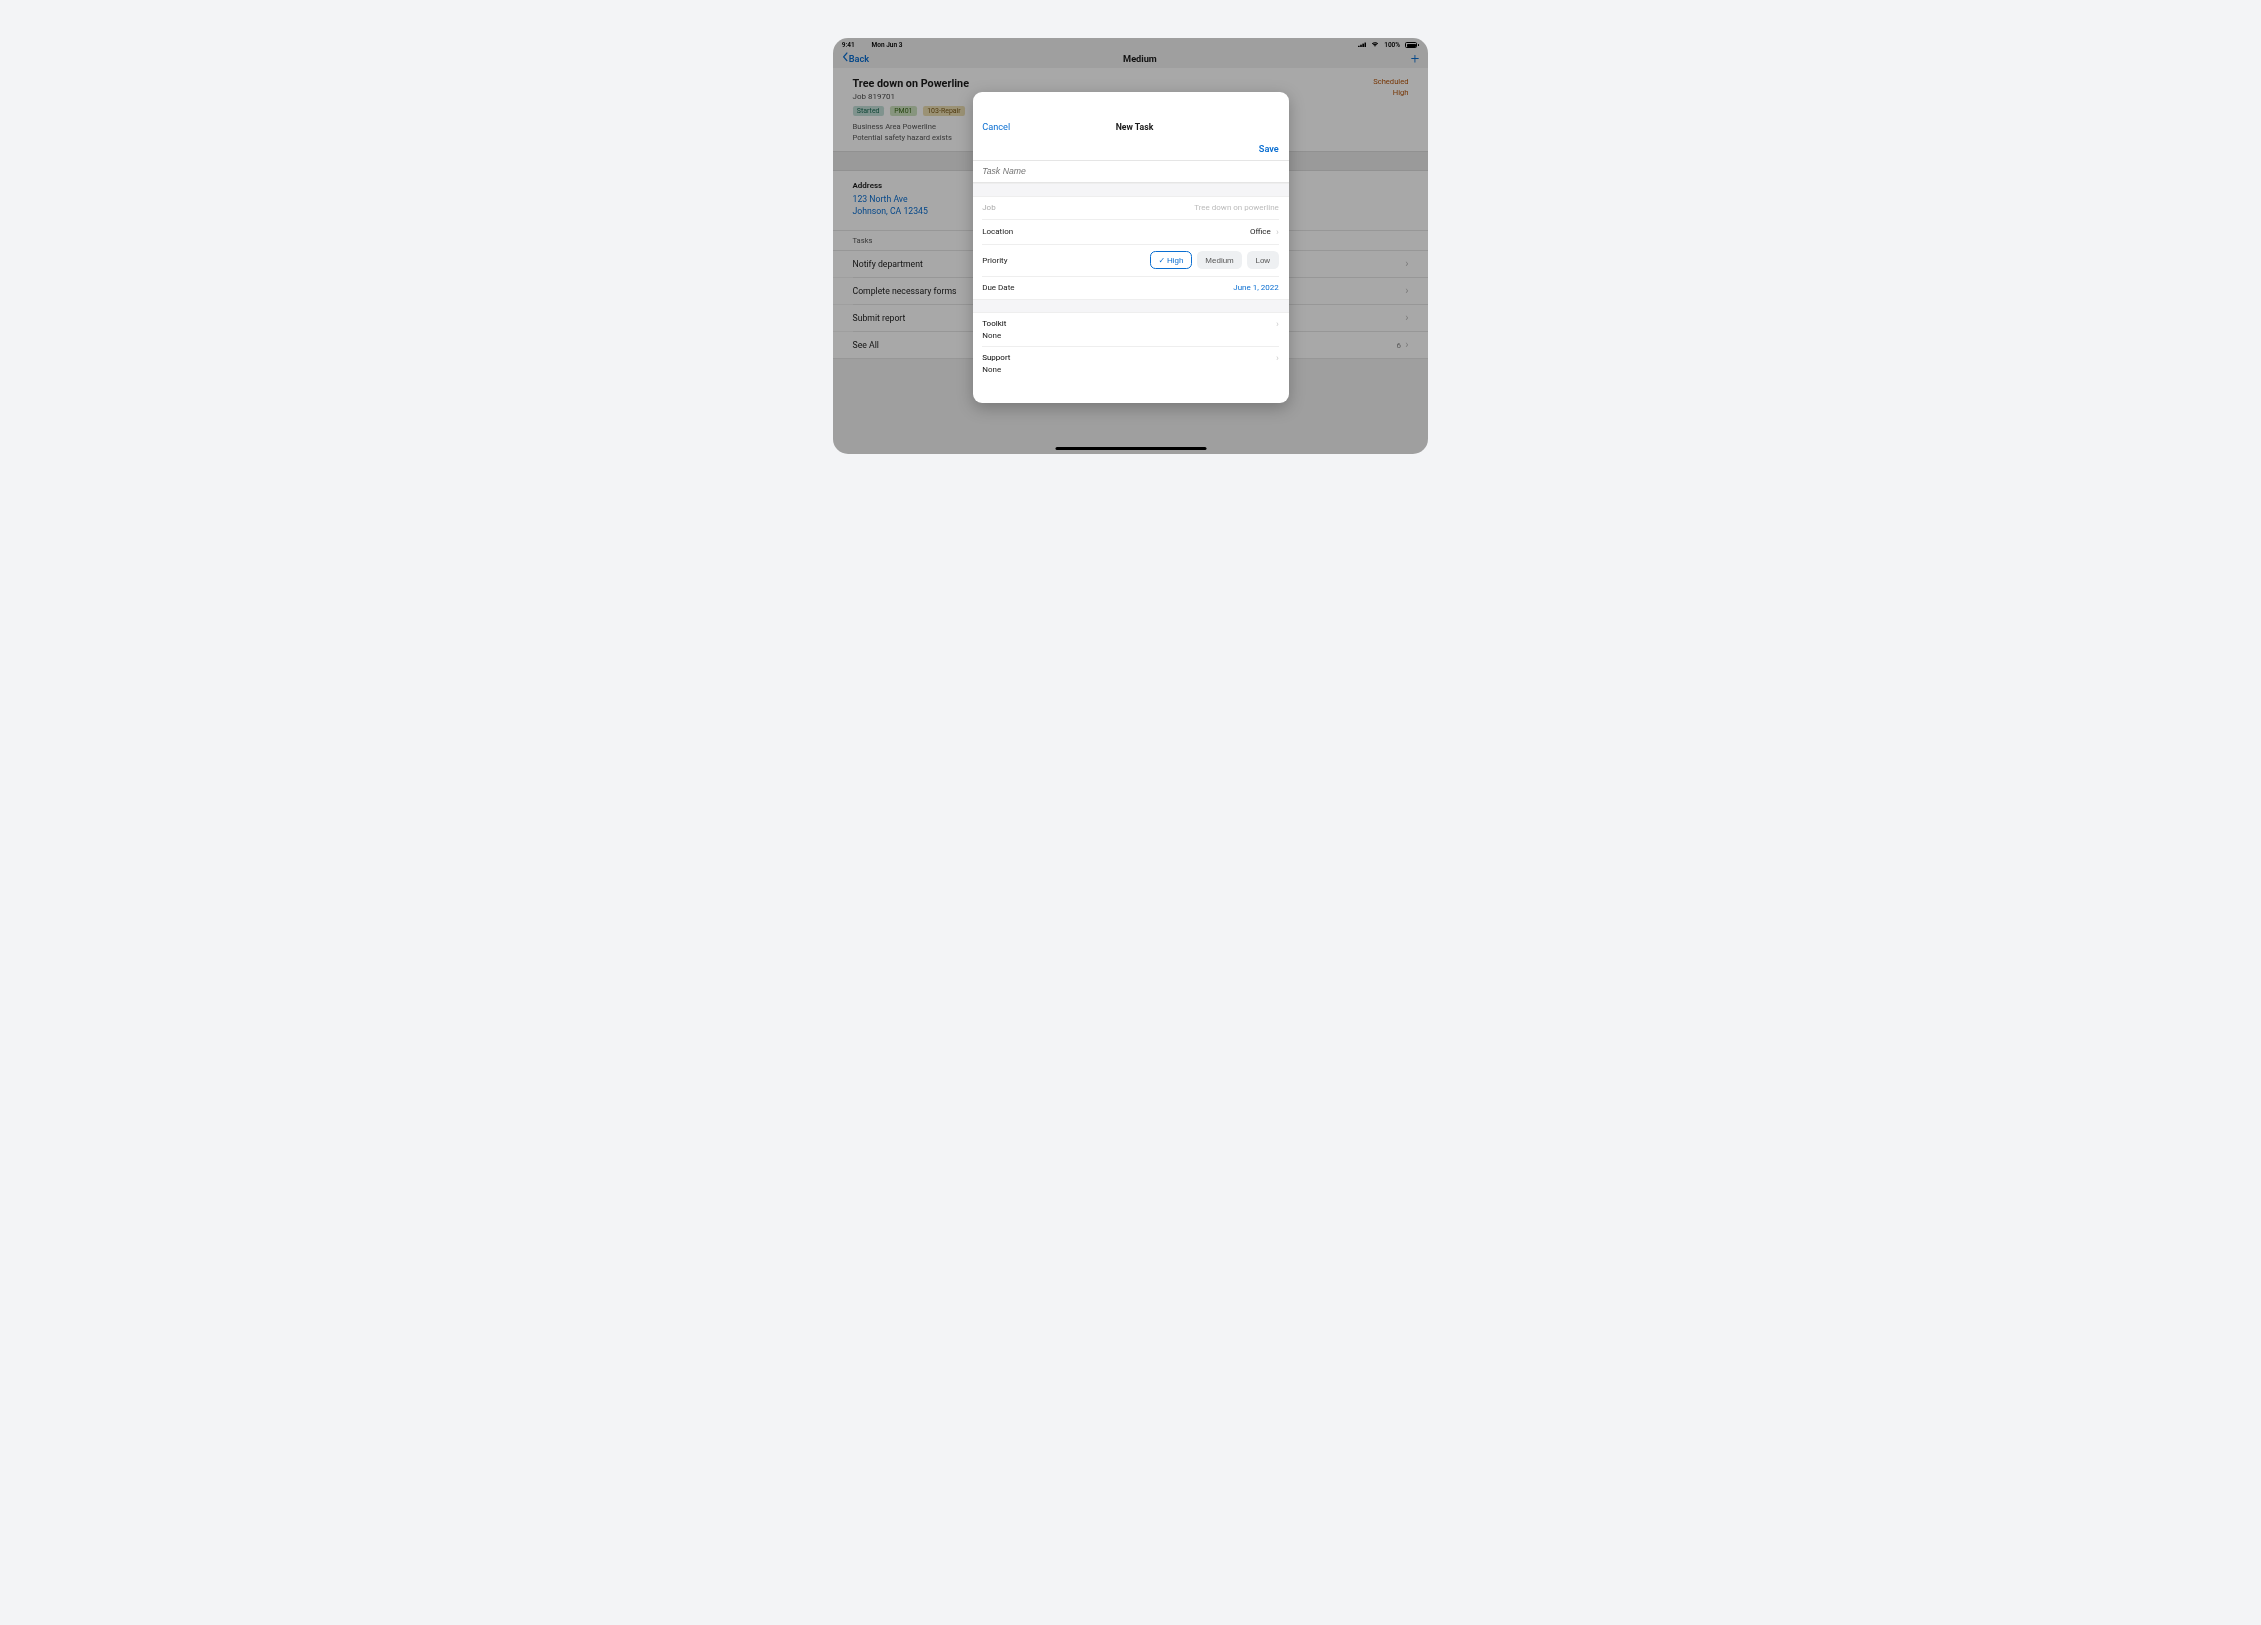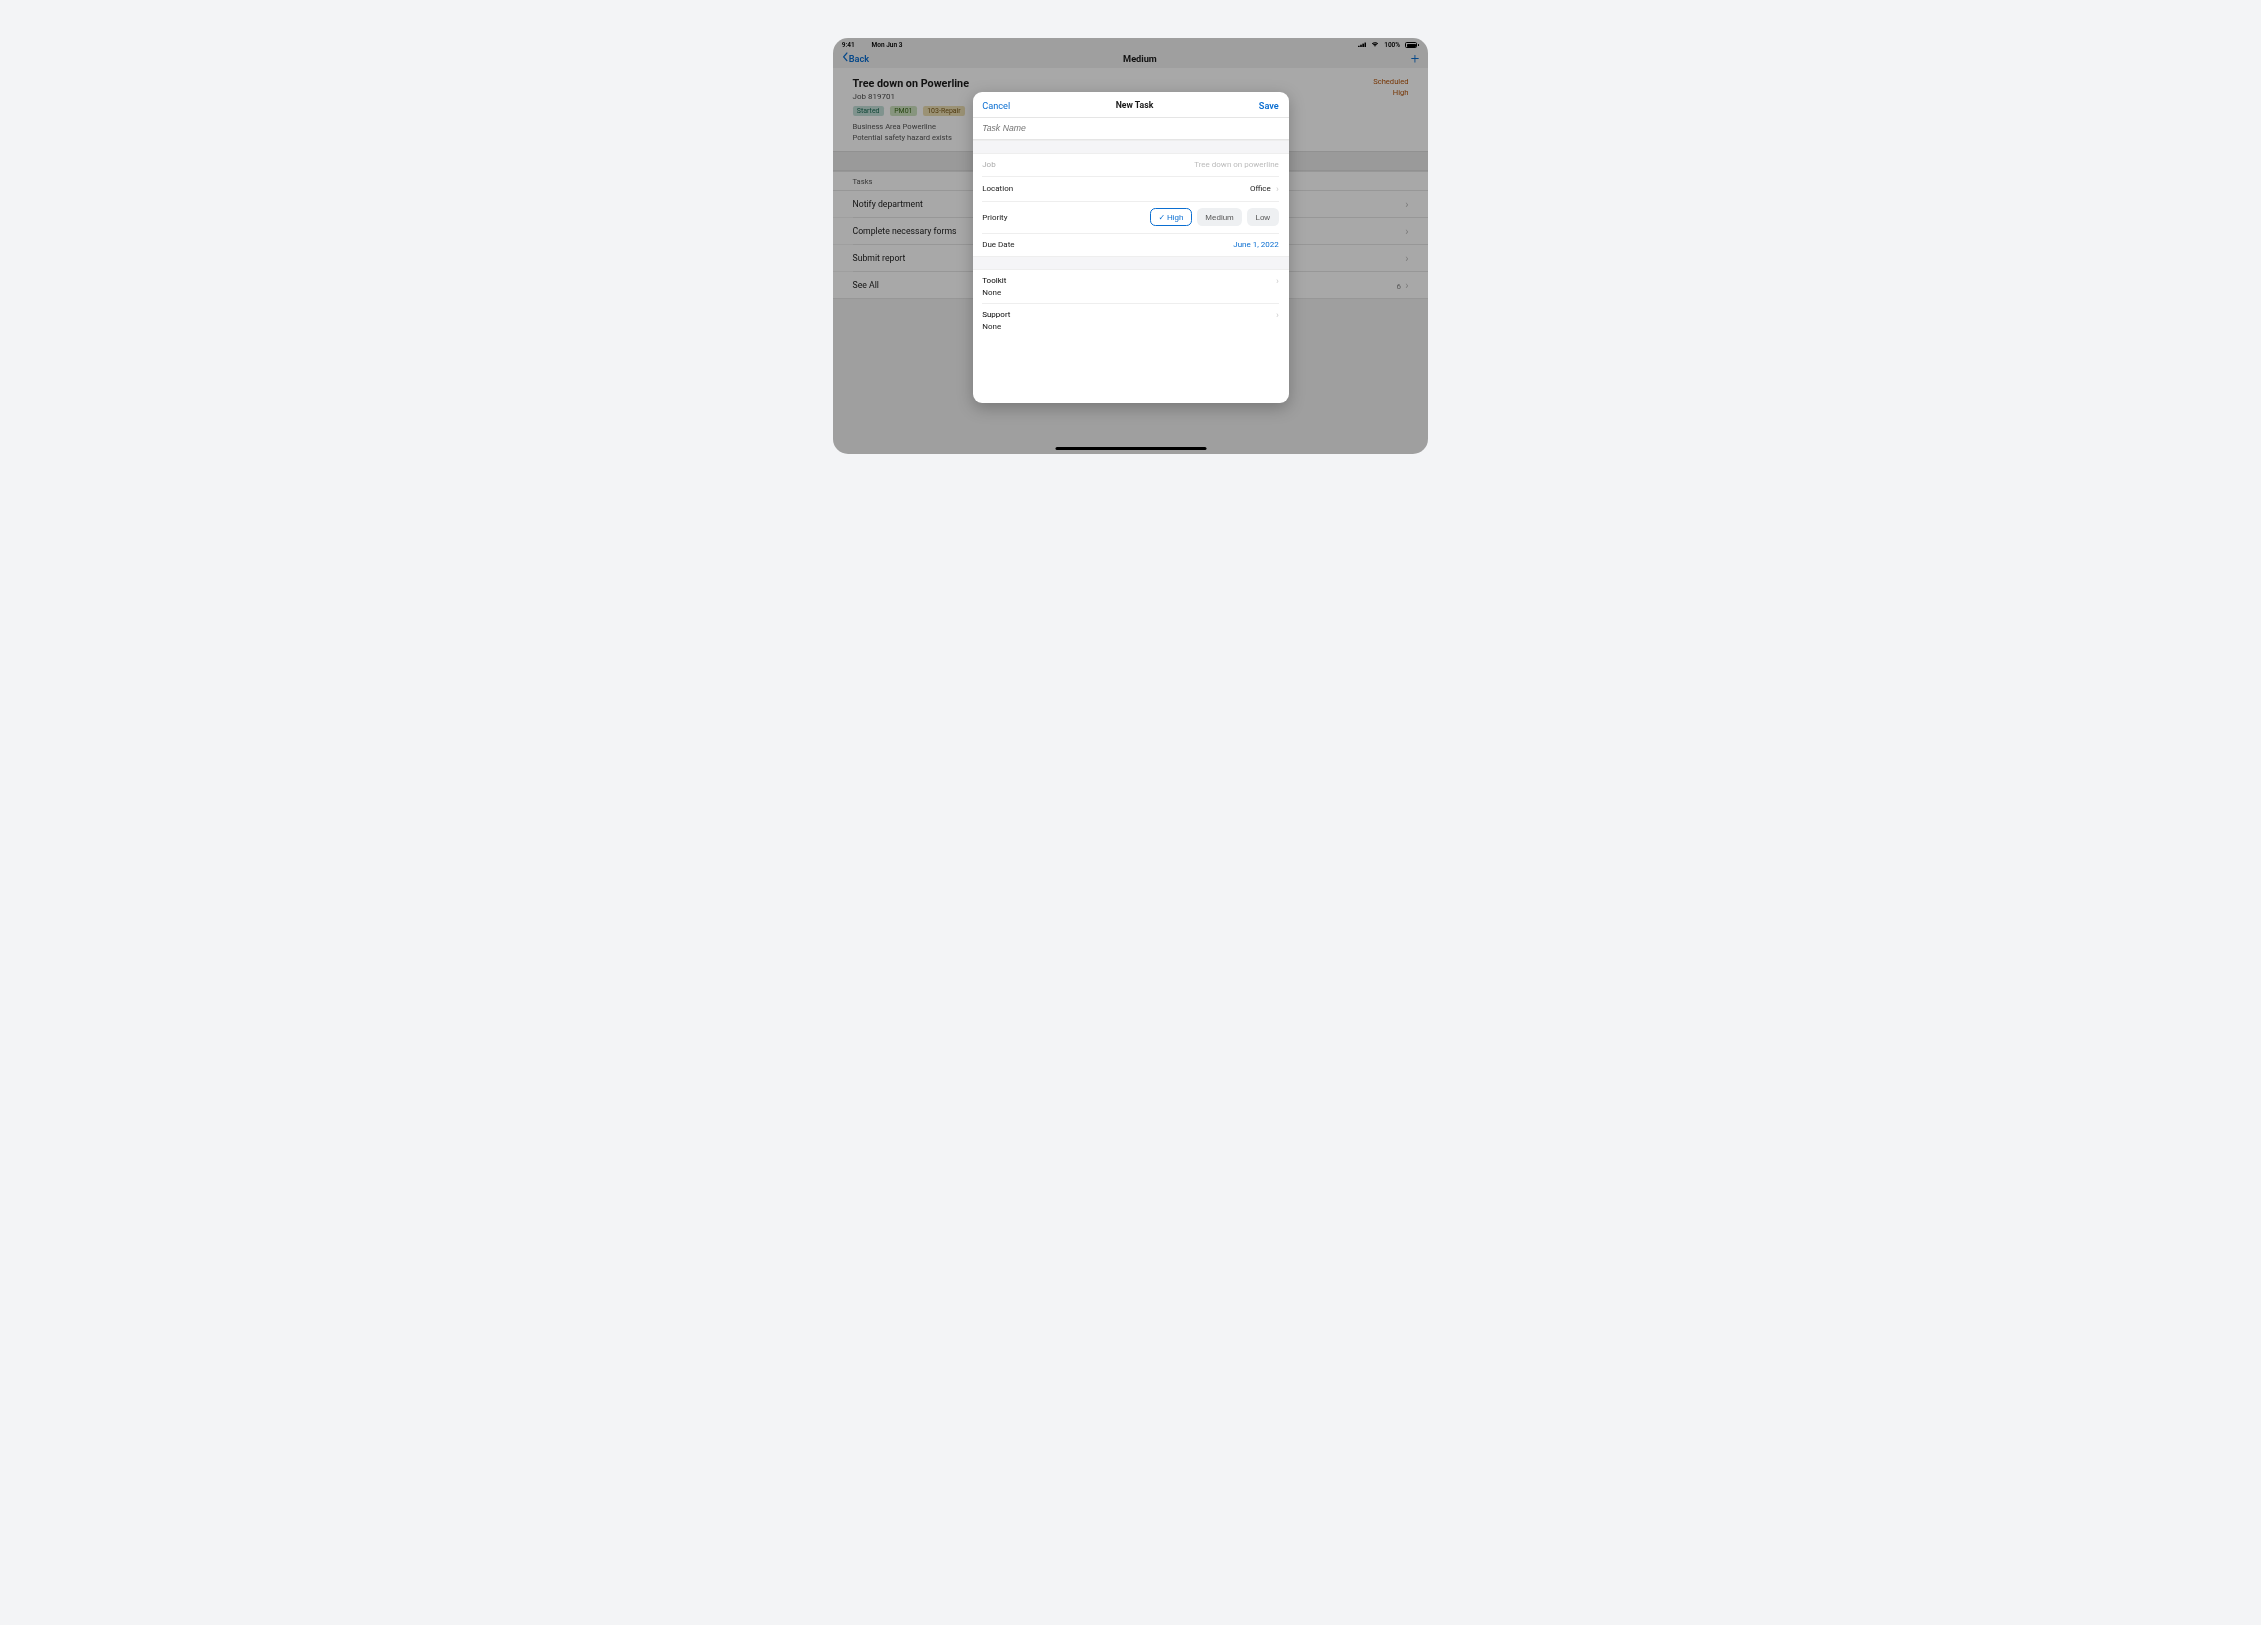--- a/index.html
+++ b/index.html
@@ -123,21 +123,21 @@
     flex-direction: column;
   }
   .modal-header {
     display: flex;
     justify-content: space-between;
     align-items: center;
     padding: 7.6px 9.7px 6.5px 9.7px;
   }
   .modal-cancel { color: #0a6ed1; font-size: 9.2px; cursor: pointer; }
   .modal-title  { font-size: 8.7px; font-weight: 700; color: #1a1a1a; }
-  .modal-save   { color: #0a6ed1; font-size: 9.2px; font-weight: 600; cursor: pointer; }
+  .modal-save   { color: #0a6ed1; font-size: 9.2px; font-weight: 600; cursor: pointer; margin-top: 43px; }
   .modal-divider { border-top: 0.5px solid #e5e5e5; }
   .task-name {
     padding: 5.4px 9.7px;
     color: #777;
     font-style: italic;
     font-size: 8.7px;
     border: none;
     outline: none;
     width: 100%;
   }
@@ -261,20 +261,27 @@
       </div>
     </div>
     <div class="job-right">
       <div class="scheduled">Scheduled</div>
       <div class="high">High</div>
     </div>
   </div>
 
   <div class="gray-band"></div>
 
+  <div class="address-block">
+    <div class="address-label">Address</div>
+    <div class="address-link">
+      <div>123 North Ave</div>
+      <div>Johnson, CA 12345</div>
+    </div>
+  </div>
 
   <div class="section-header">Tasks</div>
   <div class="list-row">
     <span>Notify department</span>
     <span class="chev">›</span>
   </div>
   <div class="list-sep"></div>
   <div class="list-row">
     <span>Complete necessary forms</span>
     <span class="chev">›</span>

